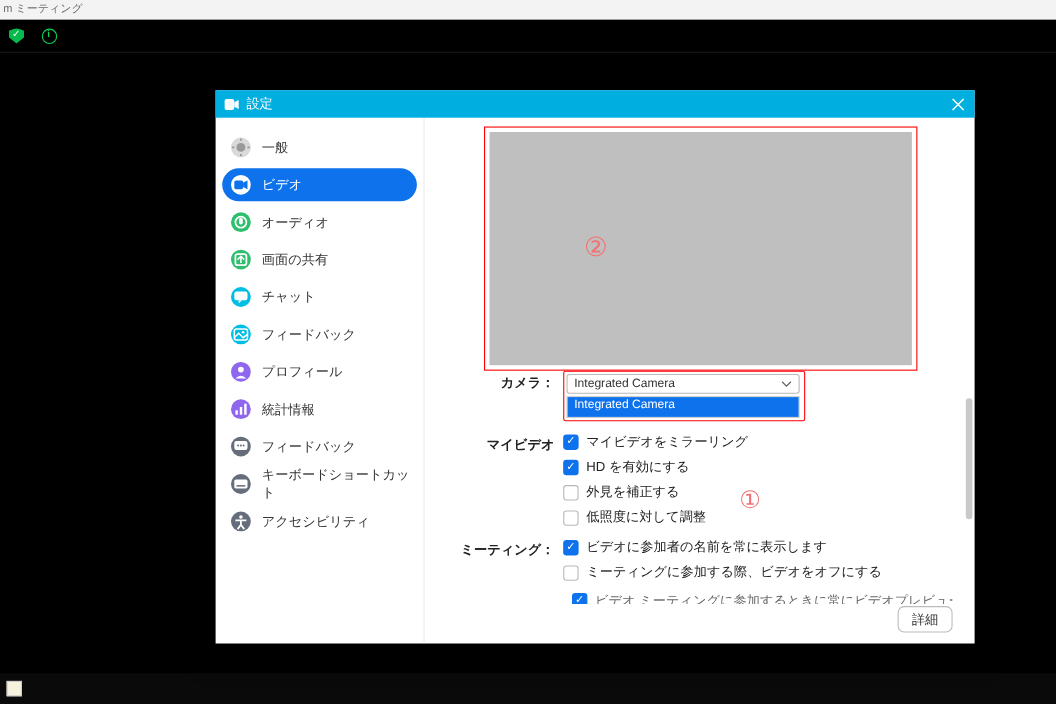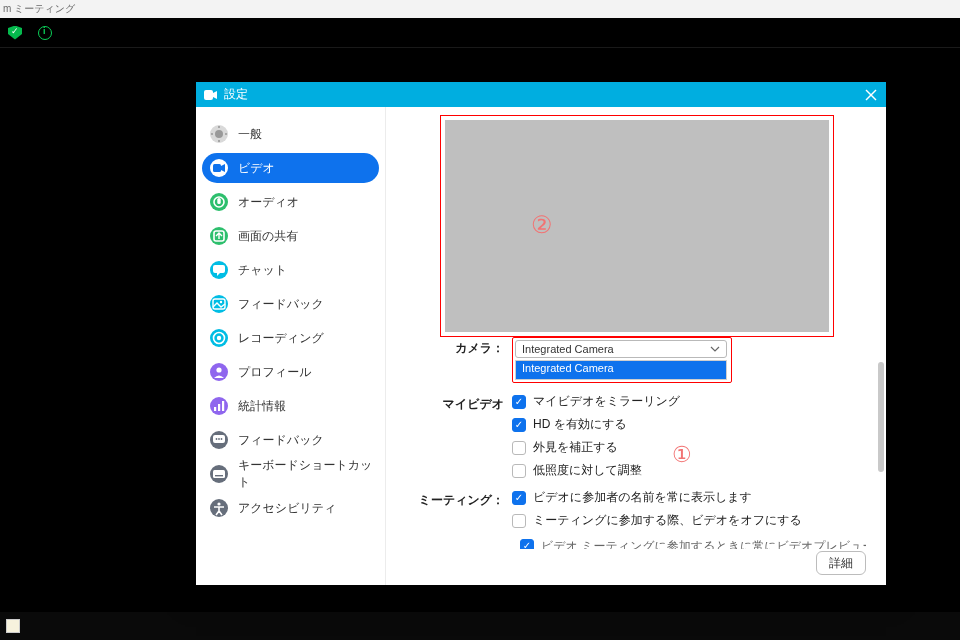--- a/index.html
+++ b/index.html
@@ -406,29 +406,20 @@
           <span class="side-icon" style="background: rgb(0, 189, 228);">
             <svg width="18" height="18" viewBox="0 0 18 18">
               <rect x="3" y="4" width="12" height="10" rx="2" fill="none" stroke="#fff" stroke-width="1.4"></rect>
               <circle cx="11" cy="7" r="1.2" fill="#fff"></circle>
               <path d="M3 12 L7 8 L11 12 L15 9" fill="none" stroke="#fff" stroke-width="1.4"></path>
             </svg>
           </span>
           <span class="side-label">フィードバック</span>
         </div>
         <div class="side-item">
-          <span class="side-icon" style="background: rgb(0, 189, 228);">
-            <svg width="18" height="18" viewBox="0 0 18 18">
-              <circle cx="9" cy="9" r="5.5" fill="none" stroke="#fff" stroke-width="1.6"></circle>
-              <circle cx="9" cy="9" r="2.2" fill="#fff"></circle>
-            </svg>
-          </span>
-          <span class="side-label">レコーディング</span>
-        </div>
-        <div class="side-item">
           <span class="side-icon" style="background: rgb(143, 102, 238);">
             <svg width="18" height="18" viewBox="0 0 18 18">
               <circle cx="9" cy="7" r="2.6" fill="#fff"></circle>
               <path d="M4 15 Q9 10 14 15" fill="#fff"></path>
             </svg>
           </span>
           <span class="side-label">プロフィール</span>
         </div>
         <div class="side-item">
           <span class="side-icon" style="background: rgb(143, 102, 238);">

